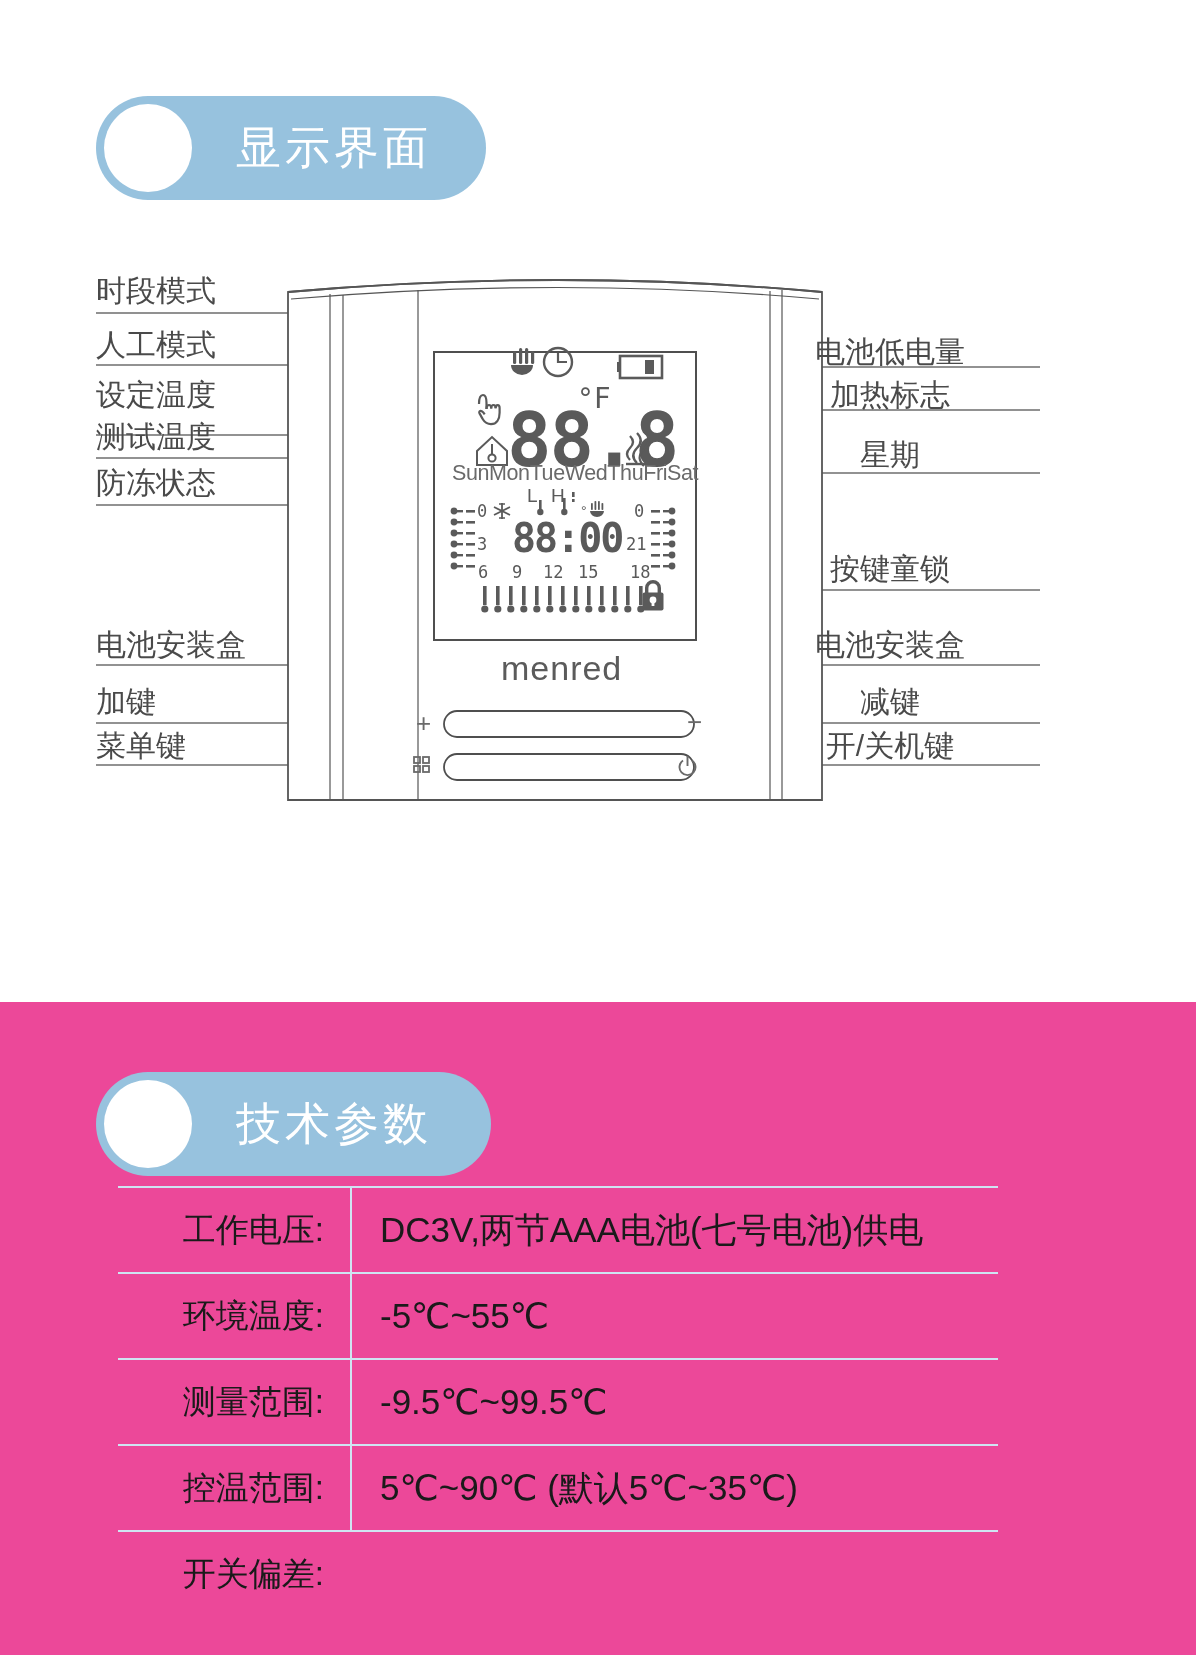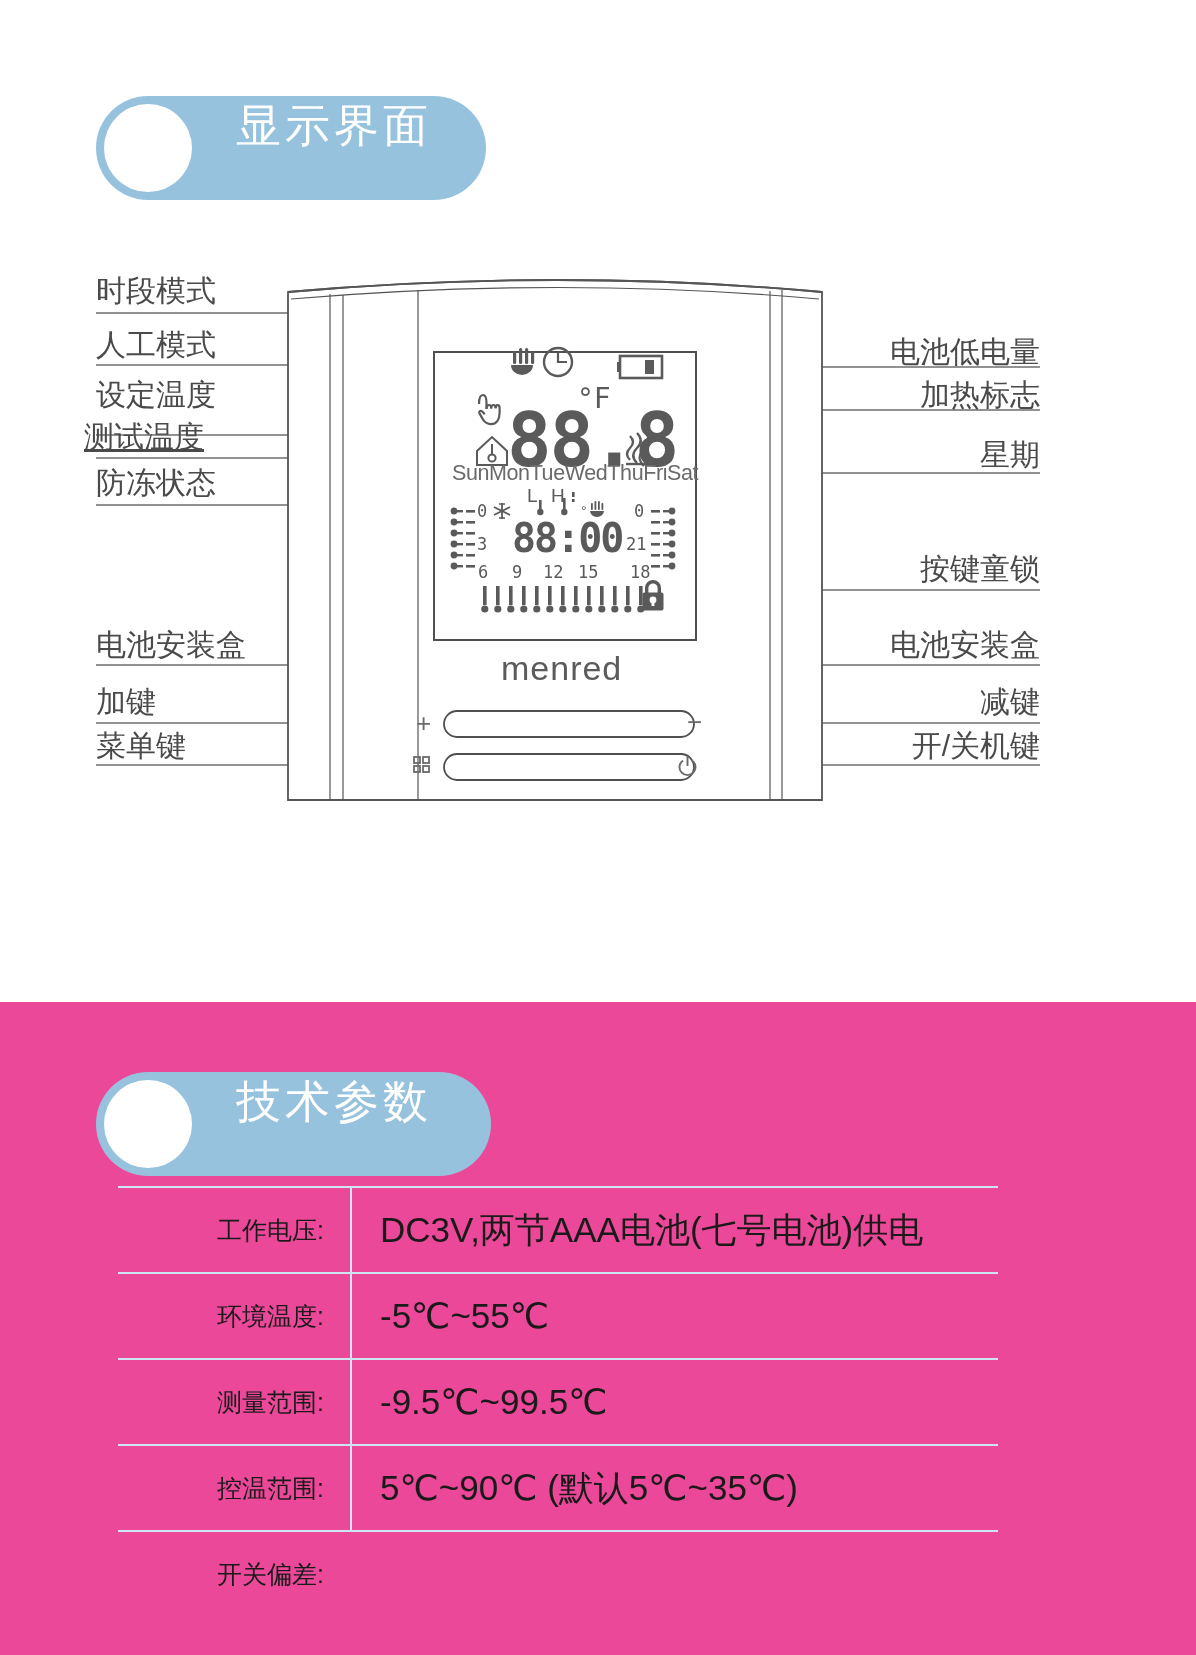--- a/index.html
+++ b/index.html
@@ -25,21 +25,21 @@
     background: #ec4899;
     padding-left: 48px;
   }
 
   
   .pill {
     position: absolute;
     background: #97c2de;
     border-radius: 60px;
     display: flex;
-    align-items: flex-start;
+    align-items: center;
   }
   .pill-dot {
     position: absolute;
     left: 8px; top: 8px;
     width: 88px; height: 88px;
     border-radius: 50%;
     background: #ffffff;
   }
   .pill-label {
     color: #ffffff;
@@ -51,40 +51,40 @@
   }
 
   
   .callout {
     position: absolute;
     font-size: 30px;
     color: #4a4a4a;
     white-space: nowrap;
     line-height: 1;
   }
-  .callout.right { text-align: right; }
+  .callout.right { text-align: center; }
 
   
   .spec-table {
     position: absolute;
     left: 118px; top: 1186px;
     width: 880px;
   }
   .spec-row {
     display: flex;
     align-items: center;
     height: 86px;
     border-top: 2px solid #cfe4f2;
   }
   .spec-row:first-child { border-top: 2px solid #cfe4f2; }
   .spec-key {
     width: 232px;
     text-align: right;
     padding-right: 26px;
-    font-size: 25px;
+    font-size: 33px;
     color: #1a1a1a;
     white-space: nowrap;
   }
   .spec-val {
     flex: 1;
     padding-left: 28px;
     font-size: 35px;
     color: #1a1a1a;
     white-space: nowrap;
     border-left: 2px solid #cfe4f2;
@@ -360,21 +360,21 @@
         <g fill="none" stroke="#6a6a6a" stroke-width="1.9">
           <path d="M683,760.5 a8,8 0 1 0 9,0"></path>
           <line x1="687.5" y1="756" x2="687.5" y2="766"></line>
         </g>
       </g>
     </svg>
 
     <div class="callout" style="left:96px; top:276px;">时段模式</div>
     <div class="callout" style="left:96px; top:330px;">人工模式</div>
     <div class="callout" style="left:96px; top:380px;">设定温度</div>
-    <div class="callout" style="left:84px; top:422px;text-decoration:underline;">测试温度</div>
+    <div class="callout" style="left:96px; top:422px;">测试温度</div>
     <div class="callout" style="left:96px; top:468px;">防冻状态</div>
     <div class="callout" style="left:96px; top:630px;">电池安装盒</div>
     <div class="callout" style="left:96px; top:687px;">加键</div>
     <div class="callout" style="left:96px; top:731px;">菜单键</div>
 
     <div class="callout right" style="left:740px; top:337px; width:300px;">电池低电量</div>
     <div class="callout right" style="left:740px; top:380px; width:300px;">加热标志</div>
     <div class="callout right" style="left:740px; top:440px; width:300px;">星期</div>
     <div class="callout right" style="left:740px; top:556px; width:300px;font-family:Liberation Mono, monospace;">按键童锁</div>
     <div class="callout right" style="left:740px; top:630px; width:300px;">电池安装盒</div>

